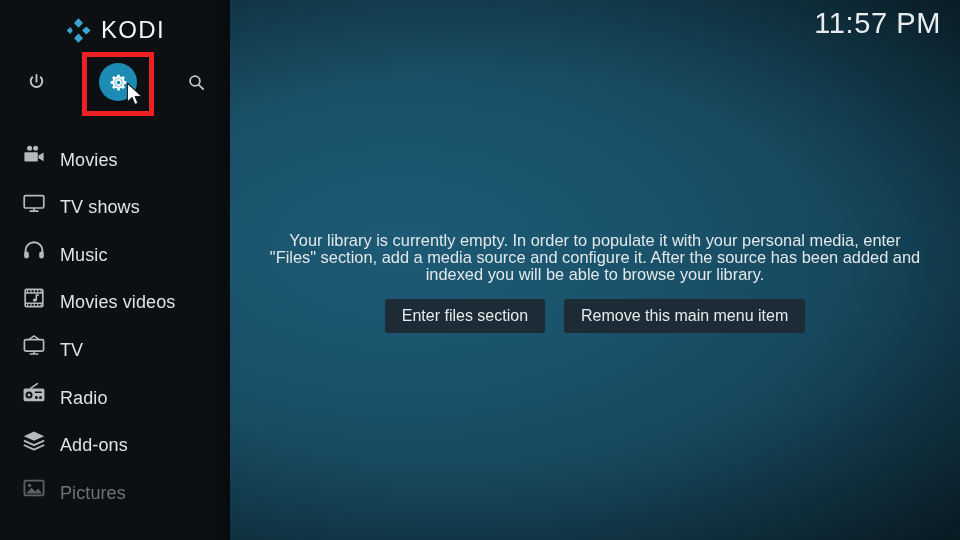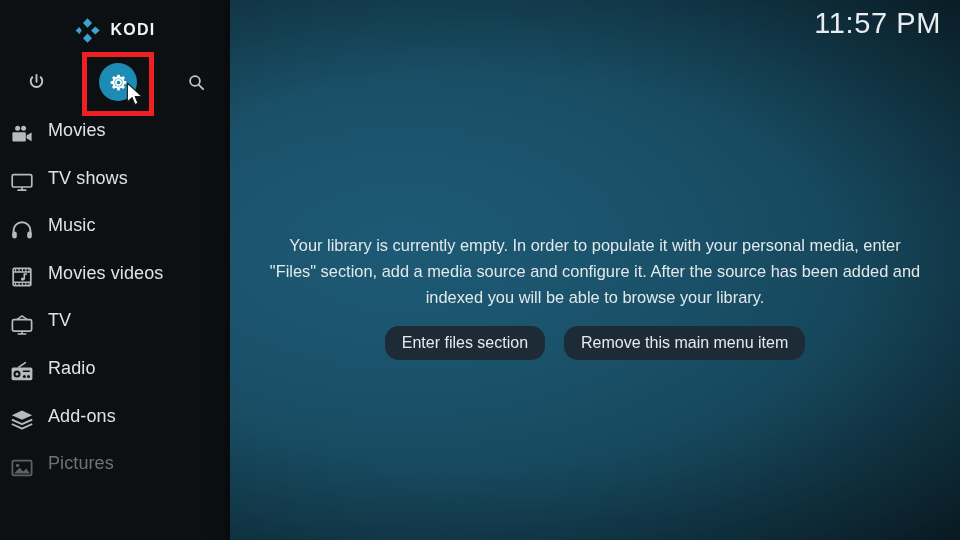--- a/index.html
+++ b/index.html
@@ -69,23 +69,23 @@
   }
   .kodi-mark {
     width: 27px;
     height: 27px;
     position: relative;
     margin-right: 9px;
     flex: 0 0 auto;
   }
   .kodi-word {
     color: #f2f4f6;
-    font-size: 16px;
+    font-size: 24px;
     letter-spacing: 1.3px;
-    font-weight: 700;
+    font-weight: 400;
     line-height: 1;
   }
 
   .sidebar-actions {
     position: absolute;
     top: 62px;
     left: 0;
     width: 230px;
     height: 40px;
   }
@@ -150,22 +150,22 @@
   #menu {
     position: absolute;
     left: 0;
     top: 121px;
     width: 230px;
   }
   .menu-item {
     position: relative;
     height: 47.6px;
     display: flex;
-    align-items: flex-start;
-    padding-left: 8px;
+    align-items: flex-end;
+    padding-left: 20px;
     box-sizing: border-box;
     cursor: pointer;
   }
   .menu-icon {
     width: 27px;
     height: 27px;
     flex: 0 0 auto;
     display: flex;
     align-items: center;
     justify-content: center;
@@ -208,35 +208,35 @@
     align-items: center;
     justify-content: flex-start;
     z-index: 4;
   }
   #empty-text {
     width: 660px;
     margin-top: 232px;
     text-align: center;
     color: #e3e8ea;
     font-size: 16.4px;
-    line-height: 26px;
+    line-height: 17px;
     font-weight: 400;
   }
   #empty-buttons {
     margin-top: 16px;
     display: flex;
     gap: 19px;
     align-items: center;
     justify-content: center;
   }
   .panel-btn {
     background: #1c2b35;
     color: #e6eaec;
     border: none;
-    border-radius: 14px;
+    border-radius: 3px;
     font-family: "Liberation Sans", sans-serif;
     font-size: 16px;
     font-weight: 400;
     padding: 0 17px;
     height: 34px;
     line-height: 34px;
     cursor: pointer;
     white-space: nowrap;
   }
   svg { display: block; }

